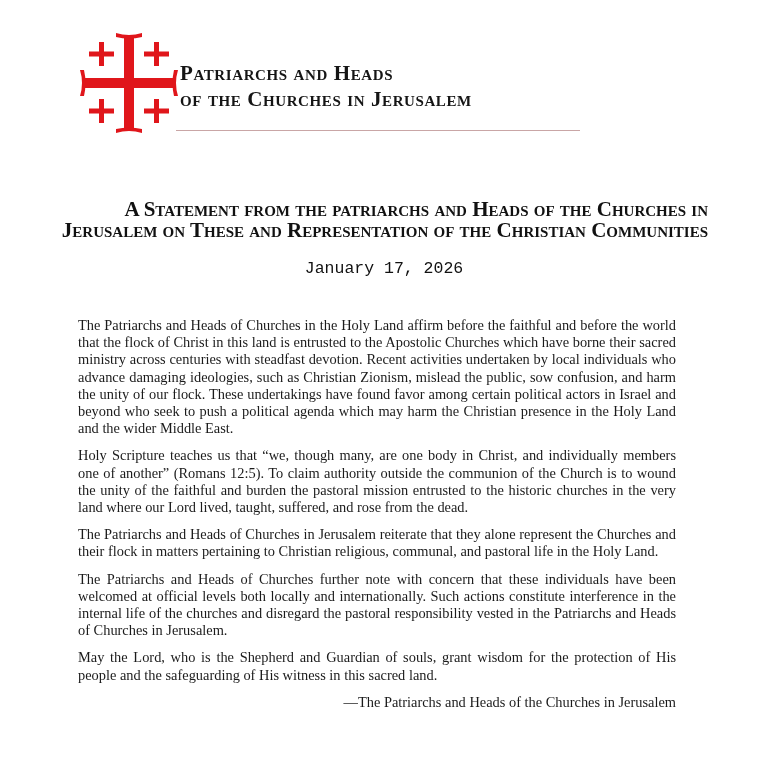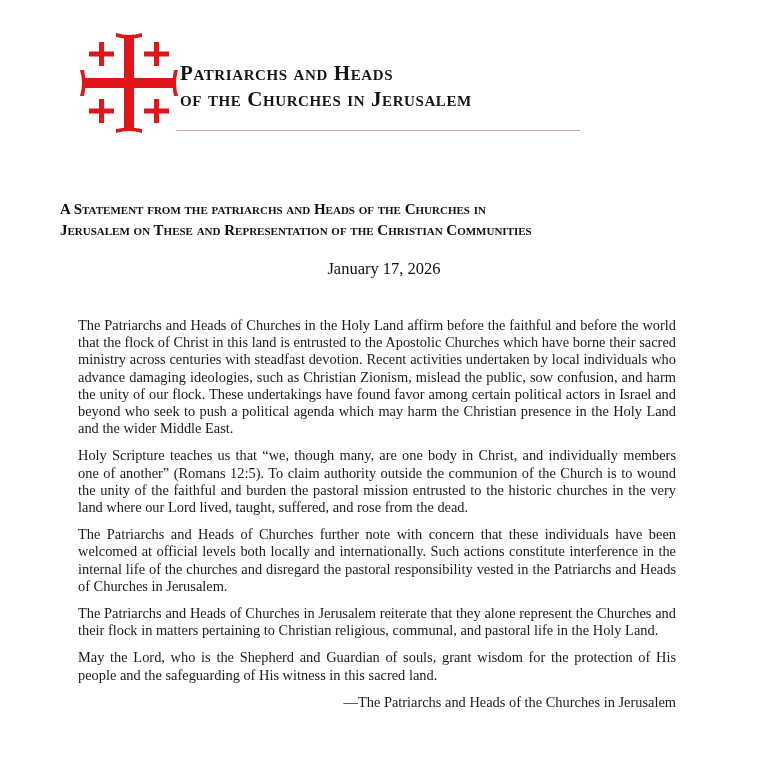--- a/index.html
+++ b/index.html
@@ -49,37 +49,38 @@
     top: 130px;
     width: 404px;
     height: 0;
     border-top: 1.5px solid #c9a6a6;
   }
   .statement-title {
     position: absolute;
     left: 60px;
     top: 199px;
     width: 648px;
-    text-align: left;
+    text-align: right;
     font-weight: bold;
     font-variant: small-caps;
-    font-size: 15px;
+    font-size: 21px;
     line-height: 21px;
     color: #111;
   }
   .statement-title div { white-space: nowrap; }
   .statement-date {
     position: absolute;
     left: 60px;
     top: 259px;
     width: 648px;
     text-align: center;
     font-size: 16.5px;
     line-height: 20px;
     color: #111;
+    font-family: Liberation Mono, monospace;
   }
   .body {
     position: absolute;
     left: 78px;
     top: 317px;
     width: 598px;
     font-size: 14.4px;
     line-height: 17.2px;
     color: #1b1b1b;
   }
@@ -132,17 +133,17 @@
 <div class="statement-title">
   <div>A Statement from the patriarchs and Heads of the Churches in</div>
   <div>Jerusalem on These and Representation of the Christian Communities</div>
 </div>
 
 <div class="statement-date">January 17, 2026</div>
 
 <div class="body">
   <p>The Patriarchs and Heads of Churches in the Holy Land affirm before the faithful and before the world that the flock of Christ in this land is entrusted to the Apostolic Churches which have borne their sacred ministry across centuries with steadfast devotion. Recent activities undertaken by local individuals who advance damaging ideologies, such as Christian Zionism, mislead the public, sow confusion, and harm the unity of our flock. These undertakings have found favor among certain political actors in Israel and beyond who seek to push a political agenda which may harm the Christian presence in the Holy Land and the wider Middle East.</p>
   <p>Holy Scripture teaches us that “we, though many, are one body in Christ, and individually members one of another” (Romans 12:5). To claim authority outside the communion of the Church is to wound the unity of the faithful and burden the pastoral mission entrusted to the historic churches in the very land where our Lord lived, taught, suffered, and rose from the dead.</p>
+  <p>The Patriarchs and Heads of Churches in Jerusalem reiterate that they alone represent the Churches and their flock in matters pertaining to Christian religious, communal, and pastoral life in the Holy Land.</p>
   <p>The Patriarchs and Heads of Churches further note with concern that these individuals have been welcomed at official levels both locally and internationally. Such actions constitute interference in the internal life of the churches and disregard the pastoral responsibility vested in the Patriarchs and Heads of Churches in Jerusalem.</p>
-  <p>The Patriarchs and Heads of Churches in Jerusalem reiterate that they alone represent the Churches and their flock in matters pertaining to Christian religious, communal, and pastoral life in the Holy Land.</p>
   <p>May the Lord, who is the Shepherd and Guardian of souls, grant wisdom for the protection of His people and the safeguarding of His witness in this sacred land.</p>
   <p class="sig">—The Patriarchs and Heads of the Churches in Jerusalem</p>
 </div>
 
 </body></html>

